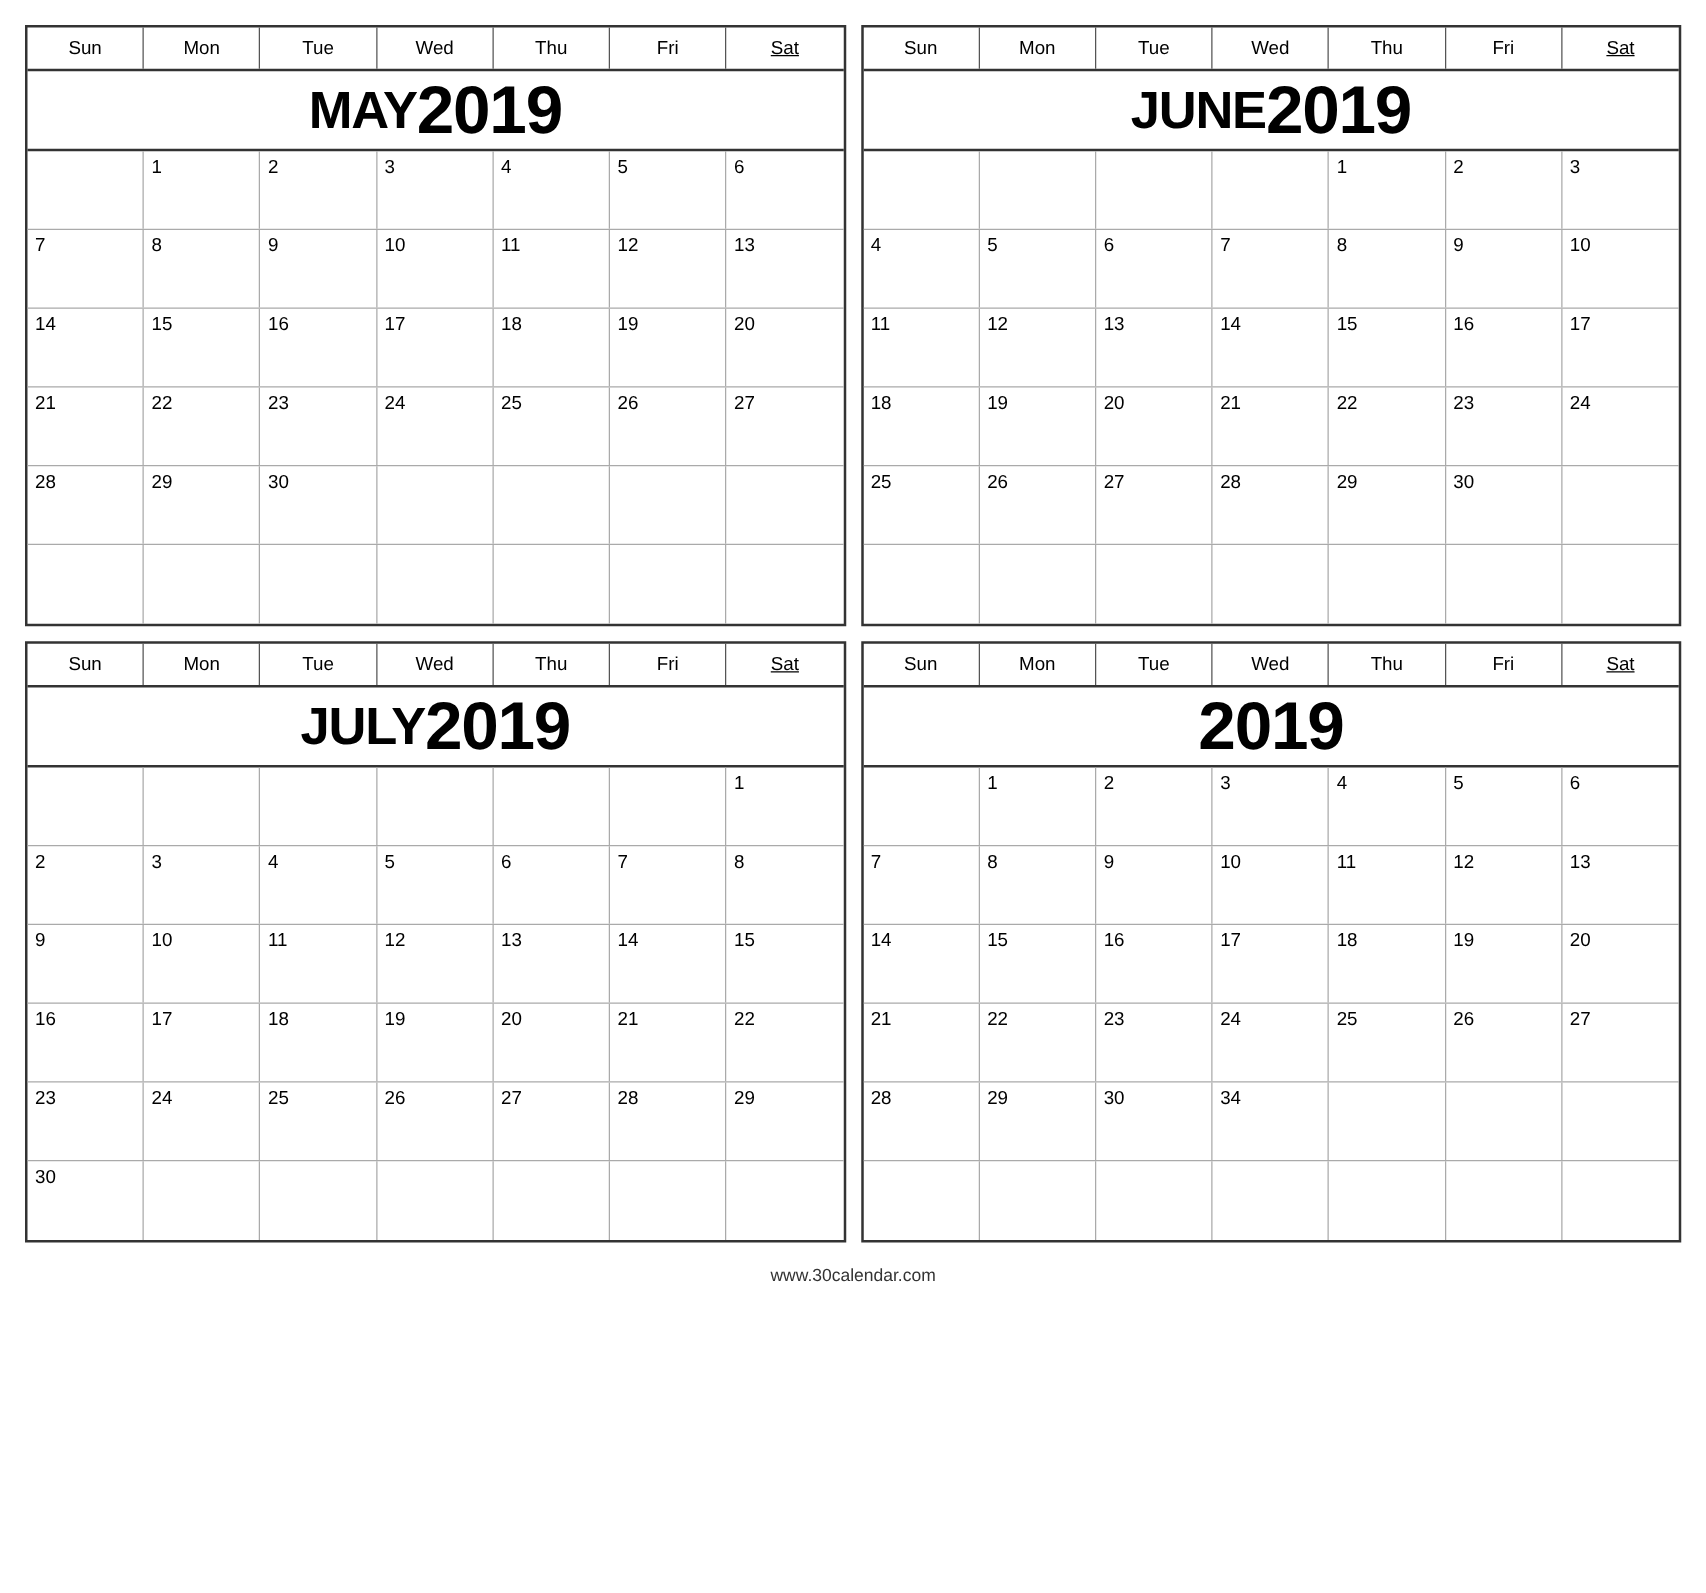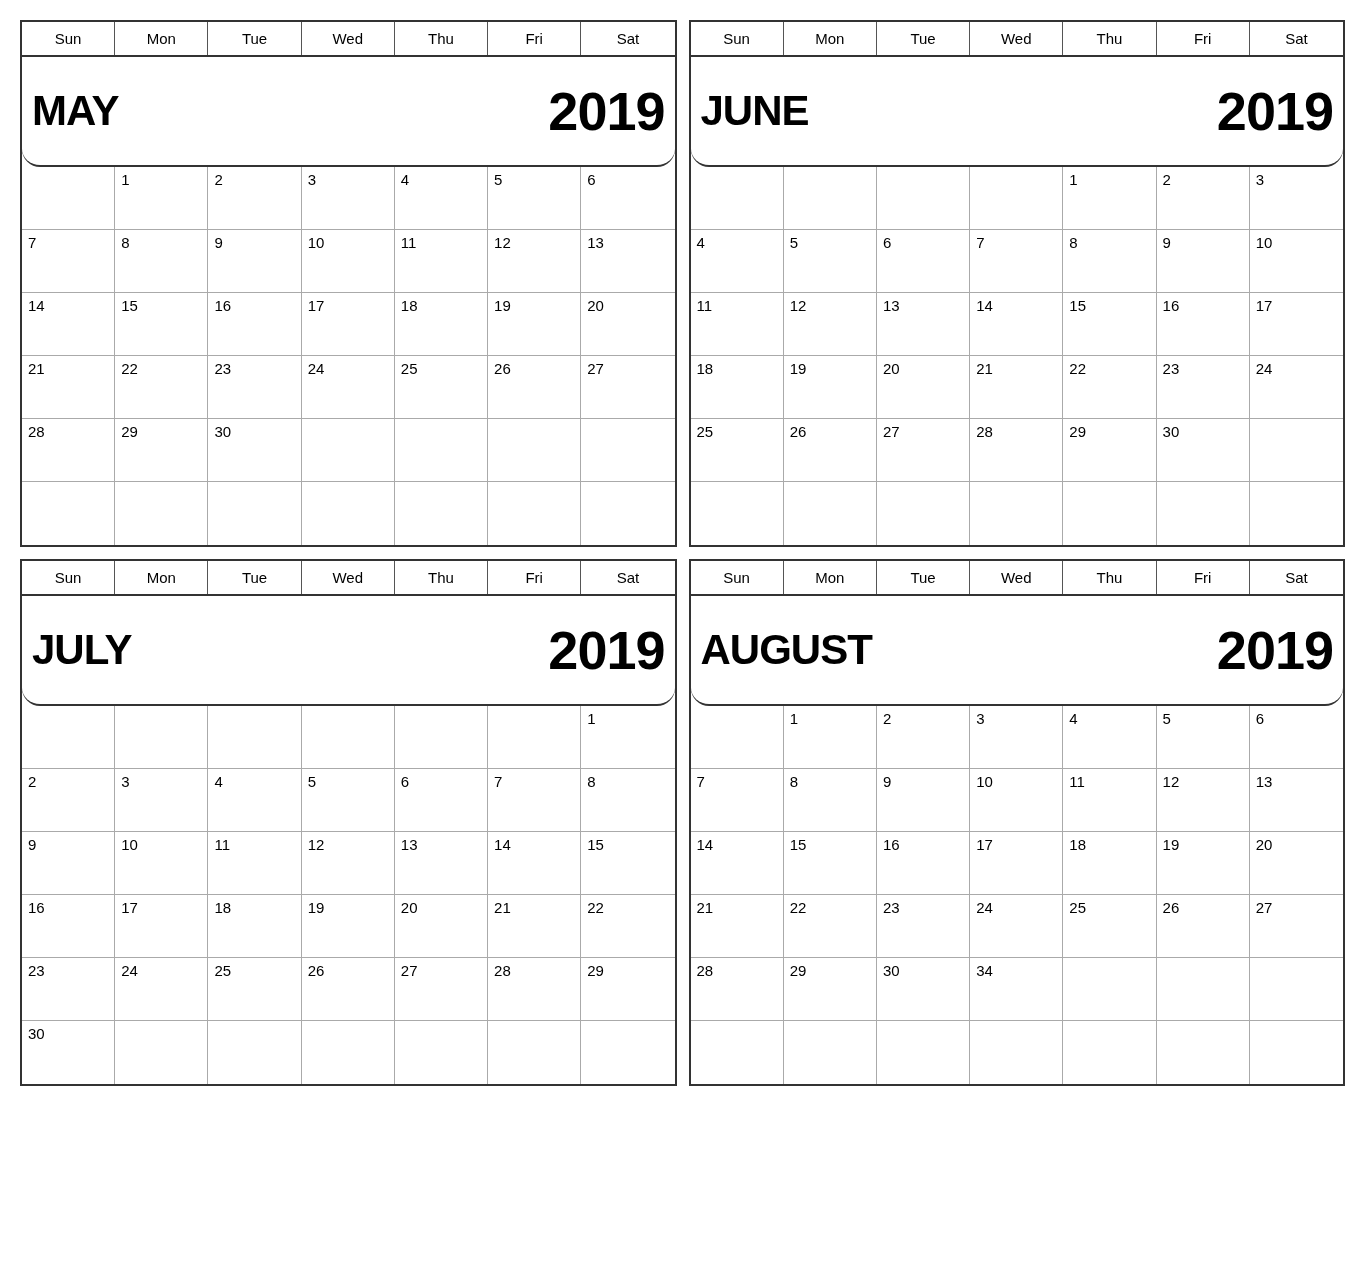--- a/index.html
+++ b/index.html
@@ -31,28 +31,28 @@
     }
     .cal-header-row .day-name {
       text-align: center;
       padding: 8px 0;
       font-size: 15px;
       font-weight: normal;
       border-right: 1px solid #555;
     }
     .cal-header-row .day-name:last-child {
       border-right: none;
+      text-decoration: underline;
     }
     .cal-month-title {
       display: flex;
-      justify-content: space-between;
+      justify-content: center;
       align-items: center;
-      padding: 23px 10px;
+      padding: 0 10px;
       border-bottom: 2px solid #333;
-      border-radius: 18px;
     }
     .cal-month-name {
       font-size: 42px;
       font-weight: 900;
       letter-spacing: -1px;
     }
     .cal-year {
       font-size: 54px;
       font-weight: 900;
       letter-spacing: -1px;
@@ -494,21 +494,20 @@
         <div class="cal-header-row">
           <div class="day-name">Sun</div>
           <div class="day-name">Mon</div>
           <div class="day-name">Tue</div>
           <div class="day-name">Wed</div>
           <div class="day-name">Thu</div>
           <div class="day-name">Fri</div>
           <div class="day-name">Sat</div>
         </div>
         <div class="cal-month-title">
-          <span class="cal-month-name">AUGUST</span>
           <span class="cal-year">2019</span>
         </div>
         <div class="cal-body">
           <div class="cal-week">
             <div class="cal-cell"></div>
             <div class="cal-cell">
               <span class="cal-day-num">1</span>
             </div>
             <div class="cal-cell">
               <span class="cal-day-num">2</span>
@@ -617,13 +616,14 @@
             <div class="cal-cell"></div>
             <div class="cal-cell"></div>
             <div class="cal-cell"></div>
             <div class="cal-cell"></div>
             <div class="cal-cell"></div>
             <div class="cal-cell"></div>
           </div>
         </div>
       </div>
     </div>
+  <div class="footer">www.30calendar.com</div>
 </div>
 
 </body></html>

